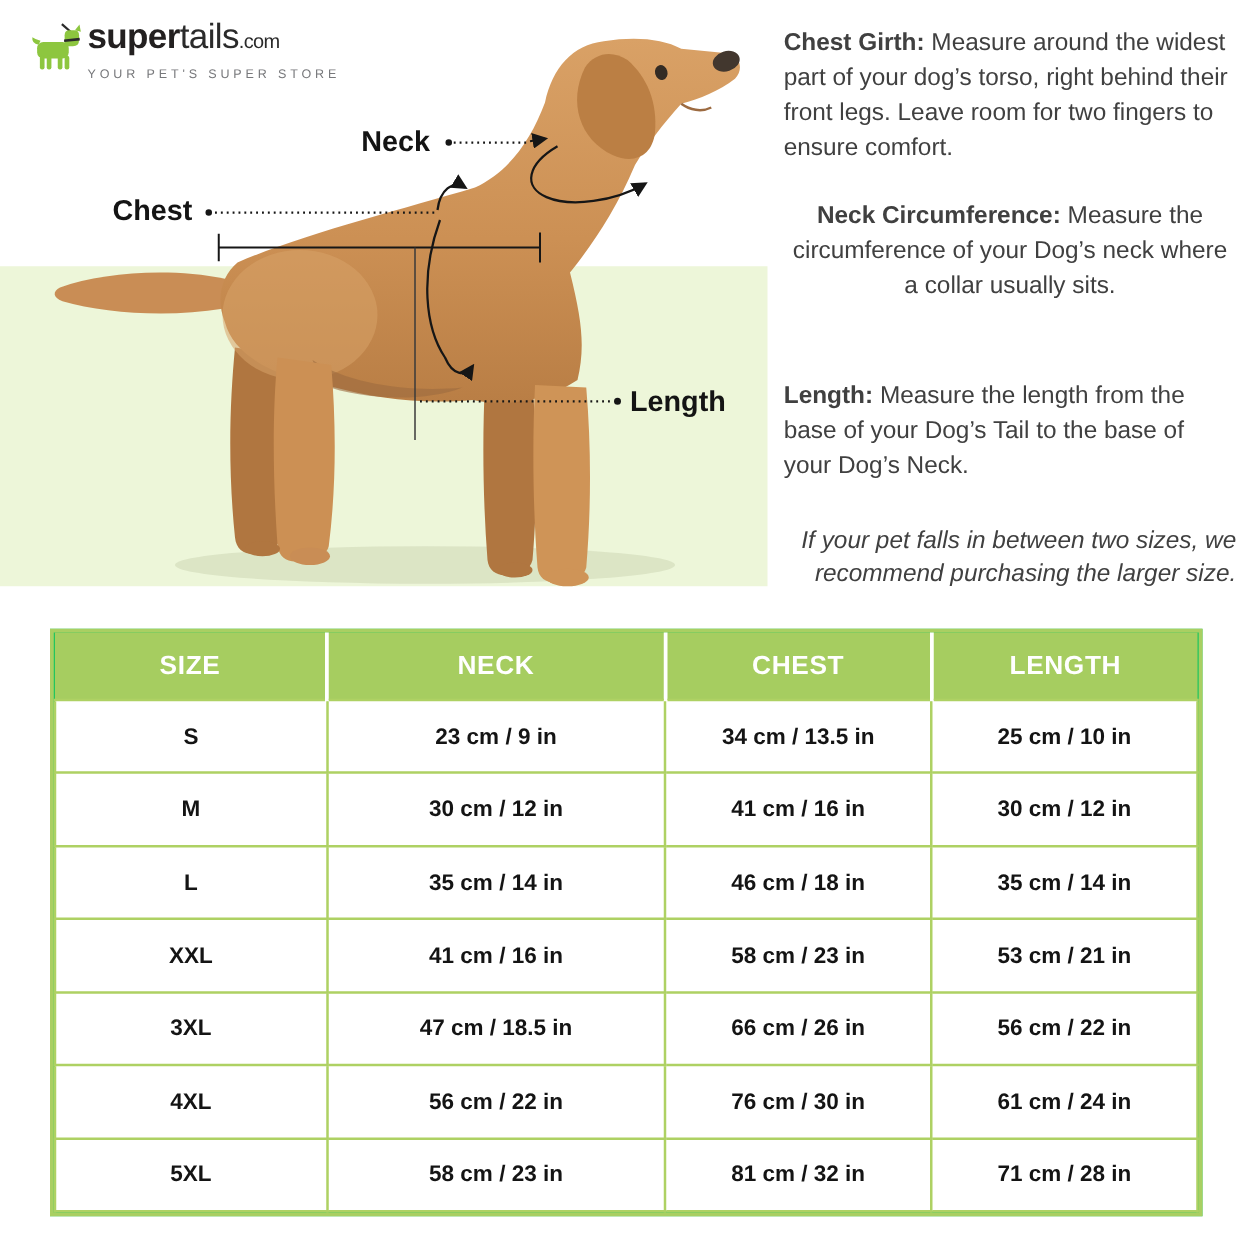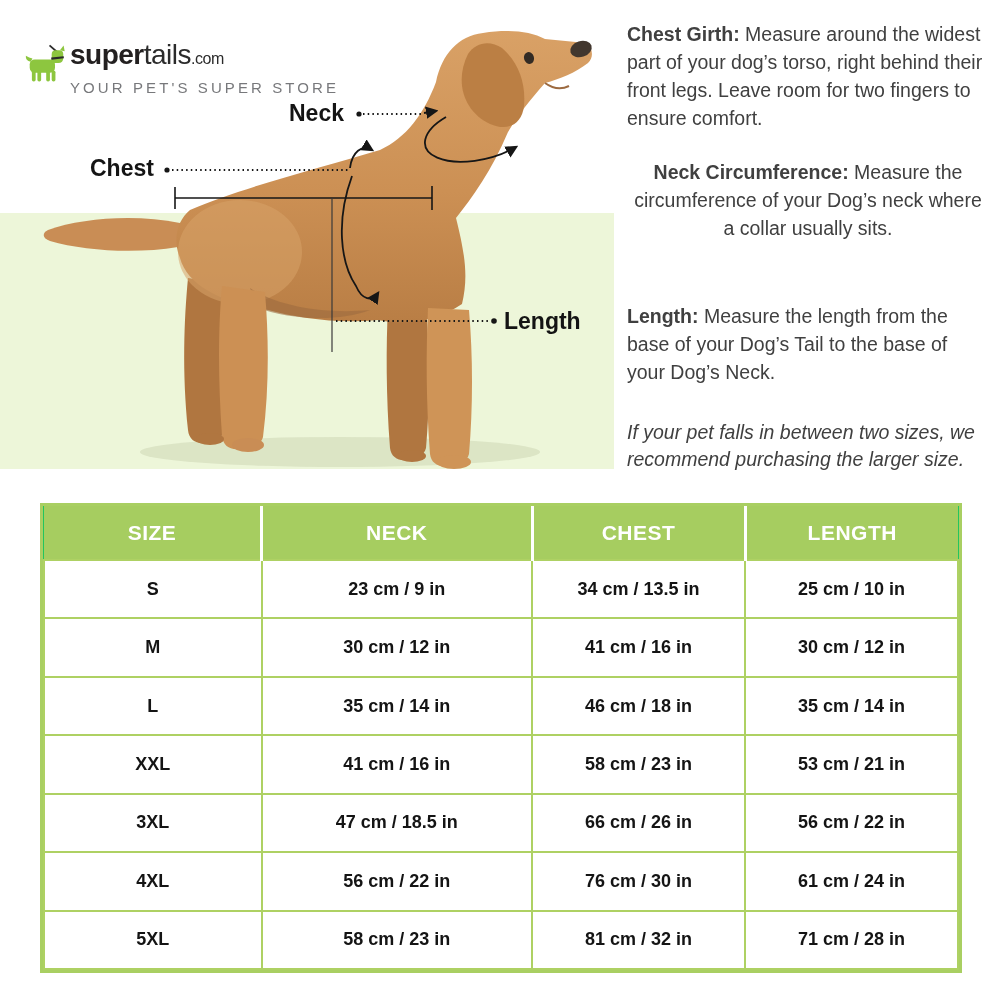--- a/index.html
+++ b/index.html
@@ -4,27 +4,27 @@
 <style>
   html,body{margin:0;padding:0;background:#fff;}
   .canvas{position:relative;width:1000px;height:1000px;background:#ffffff;overflow:hidden;
           font-family:"Liberation Sans",sans-serif;color:#1a1a1a;}
 
   
   .hero{position:absolute;left:0;top:0;width:1000px;height:500px;}
   .green-panel{position:absolute;left:0;top:213px;width:614px;height:256px;background:#edf6d9;}
 
   
-  .logo{position:absolute;left:22px;top:14px;display:flex;align-items:flex-start;margin-top:26px;}
+  .logo{position:absolute;left:22px;top:14px;display:flex;align-items:flex-start;}
   .logo-dog{width:44px;height:40px;margin-right:4px;margin-top:4px;}
   .brand-line{font-size:28px;line-height:30px;color:#232020;letter-spacing:-0.5px;white-space:nowrap;}
   .brand-bold{font-weight:800;}
   .brand-light{font-weight:400;color:#2b2b2b;}
   .brand-tld{font-size:16px;font-weight:400;color:#2b2b2b;}
-  .tagline{font-size:15px;letter-spacing:3.1px;color:#77787b;margin-top:5px;white-space:nowrap;}
+  .tagline{font-size:10px;letter-spacing:3.1px;color:#77787b;margin-top:5px;white-space:nowrap;}
 
   .dog-art{position:absolute;left:40px;top:20px;width:560px;height:460px;}
   .annotations{position:absolute;left:0;top:0;width:1000px;height:500px;pointer-events:none;}
 
   .m-label{position:absolute;font-size:23px;font-weight:700;color:#141414;}
 
   
   .info-p{position:absolute;left:627px;width:362px;font-size:19.5px;line-height:28px;color:#404040;margin:0;}
   .info-p strong{font-weight:700;}
   .note{font-style:italic;font-size:19.5px;line-height:27px;}
@@ -158,21 +158,21 @@
         <div class="brand-line">
           <span class="brand-bold">super</span><span class="brand-light">tails</span><span class="brand-tld">.com</span>
         </div>
         <div class="tagline">YOUR PET'S SUPER STORE</div>
       </div>
     </div>
 
     <p class="info-p" style="top:20px;"><strong>Chest Girth:</strong><span> Measure around the widest part of your dog’s torso, right behind their front legs. Leave room for two fingers to ensure comfort.</span></p>
     <p class="info-p" style="top:158px;text-align:center;"><strong>Neck Circumference:</strong><span> Measure the circumference of your Dog’s neck where a collar usually sits.</span></p>
     <p class="info-p" style="top:266px;margin-top:36px;"><strong>Length:</strong><span> Measure the length from the base of your Dog’s Tail to the base of your Dog’s Neck.</span></p>
-    <p class="info-p note" style="top:419px;">If your pet falls in between two sizes, we recommend purchasing the larger size.</p>
+    <p class="info-p note" style="top:419px;text-align:right;">If your pet falls in between two sizes, we recommend purchasing the larger size.</p>
   </div>
 
   <div class="table-wrap">
     <table class="size-table">
       <colgroup>
         <col class="c-size">
           <col class="c-neck">
           <col class="c-chest">
           <col class="c-length">
       </colgroup>

